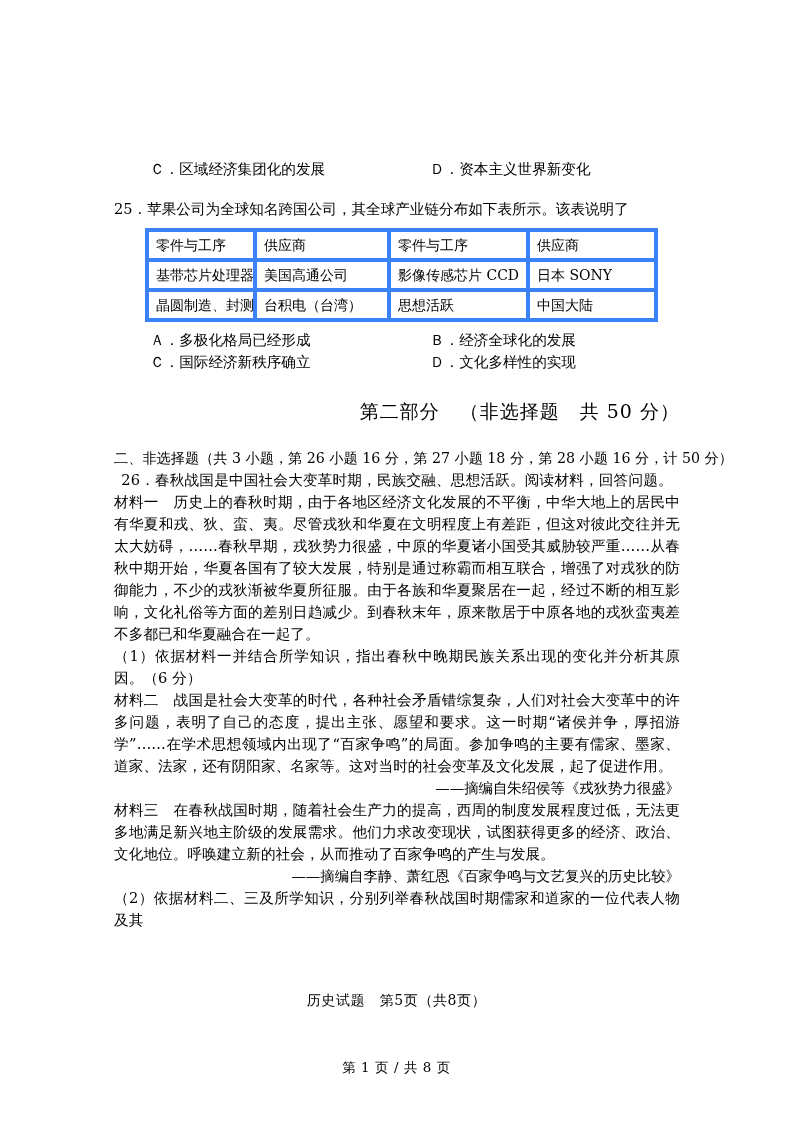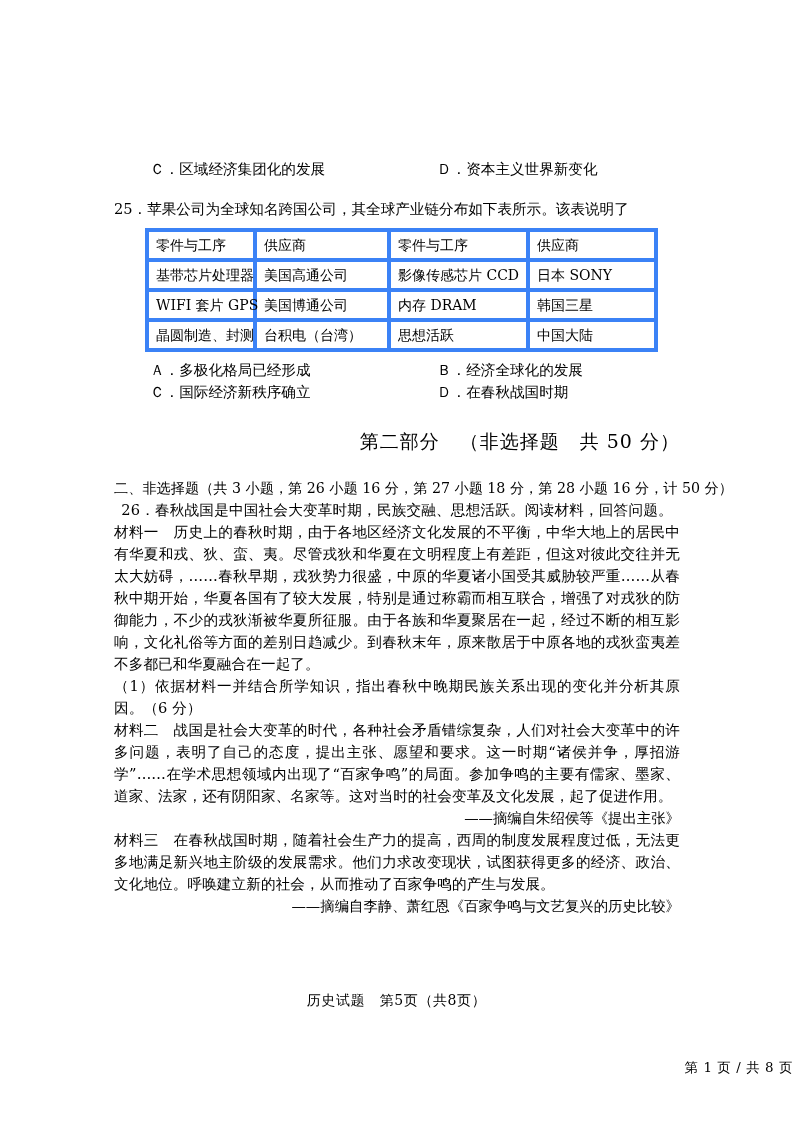--- a/index.html
+++ b/index.html
@@ -53,21 +53,21 @@
     line-height: 22px;
   }
   .choice-left {
     position: absolute;
     left: 36px;
     top: 0;
     white-space: nowrap;
   }
   .choice-right {
     position: absolute;
-    left: 323px;
+    left: 316px;
     top: 0;
     white-space: nowrap;
   }
 
   
   .qline {
     font-size: 14.6px;
     line-height: 22px;
     white-space: nowrap;
     margin-top: 18px;
@@ -130,21 +130,21 @@
     text-align: center;
     font-size: 14px;
     letter-spacing: 0.6px;
     white-space: nowrap;
   }
   .footer-pagenum {
     position: absolute;
     left: 0;
     top: 1059px;
     width: 793px;
-    text-align: right;
+    text-align: center;
     font-size: 13.4px;
     letter-spacing: 0.6px;
     white-space: nowrap;
   }
 </style>
 </head>
 <body>
 
 <div class="page">
 
@@ -171,57 +171,52 @@
           <td>零件与工序</td>
           <td>供应商</td>
         </tr>
         <tr>
           <td>基带芯片处理器</td>
           <td>美国高通公司</td>
           <td>影像传感芯片 CCD</td>
           <td>日本 SONY</td>
         </tr>
         <tr>
-          <td>WIFI 套片 GPS</td>
-          <td>美国博通公司</td>
-          <td>内存 DRAM</td>
-          <td>韩国三星</td>
-        </tr>
-        <tr>
           <td>晶圆制造、封测</td>
           <td>台积电（台湾）</td>
           <td>思想活跃</td>
           <td>中国大陆</td>
         </tr>
       </tbody>
     </table>
 
     <div style="height:7px"></div>
 
     <div class="choice-row">
       <span class="choice-left">Ａ．多极化格局已经形成</span>
       <span class="choice-right">Ｂ．经济全球化的发展</span>
     </div>
     <div class="choice-row">
       <span class="choice-left">Ｃ．国际经济新秩序确立</span>
-      <span class="choice-right">Ｄ．在春秋战国时期</span>
+      <span class="choice-right">Ｄ．文化多样性的实现</span>
     </div>
 
     <div class="part-heading">第二部分　（非选择题　共 50 分）</div>
 
     <div class="section-intro">二、非选择题（共 3 小题，第 26 小题 16 分，第 27 小题 18 分，第 28 小题 16 分，计 50 分）</div>
     <div class="line">26．春秋战国是中国社会大变革时期，民族交融、思想活跃。阅读材料，回答问题。</div>
 
     <div class="para">材料一　历史上的春秋时期，由于各地区经济文化发展的不平衡，中华大地上的居民中有华夏和戎、狄、蛮、夷。尽管戎狄和华夏在文明程度上有差距，但这对彼此交往并无太大妨碍，……春秋早期，戎狄势力很盛，中原的华夏诸小国受其威胁较严重……从春秋中期开始，华夏各国有了较大发展，特别是通过称霸而相互联合，增强了对戎狄的防御能力，不少的戎狄渐被华夏所征服。由于各族和华夏聚居在一起，经过不断的相互影响，文化礼俗等方面的差别日趋减少。到春秋末年，原来散居于中原各地的戎狄蛮夷差不多都已和华夏融合在一起了。</div>
     <div class="para">（1）依据材料一并结合所学知识，指出春秋中晚期民族关系出现的变化并分析其原因。（6 分）</div>
 
     <div class="para">材料二　战国是社会大变革的时代，各种社会矛盾错综复杂，人们对社会大变革中的许多问题，表明了自己的态度，提出主张、愿望和要求。这一时期“诸侯并争，厚招游学”……在学术思想领域内出现了“百家争鸣”的局面。参加争鸣的主要有儒家、墨家、道家、法家，还有阴阳家、名家等。这对当时的社会变革及文化发展，起了促进作用。</div>
-    <div class="citation">——摘编自朱绍侯等《提出主张》</div>
+    <div class="citation">——摘编自朱绍侯等《戎狄势力很盛》</div>
 
     <div class="para">材料三　在春秋战国时期，随着社会生产力的提高，西周的制度发展程度过低，无法更多地满足新兴地主阶级的发展需求。他们力求改变现状，试图获得更多的经济、政治、文化地位。呼唤建立新的社会，从而推动了百家争鸣的产生与发展。</div>
     <div class="citation">——摘编自李静、萧红恩《百家争鸣与文艺复兴的历史比较》</div>
+    <div class="para">（2）依据材料二、三及所学知识，分别列举春秋战国时期儒家和道家的一位代表人物及其</div>
 
   </div>
 
   <div class="footer-title">历史试题　第5页（共8页）</div>
   <div class="footer-pagenum">第 1 页 / 共 8 页</div>
 
 </div>
 
 </body></html>

